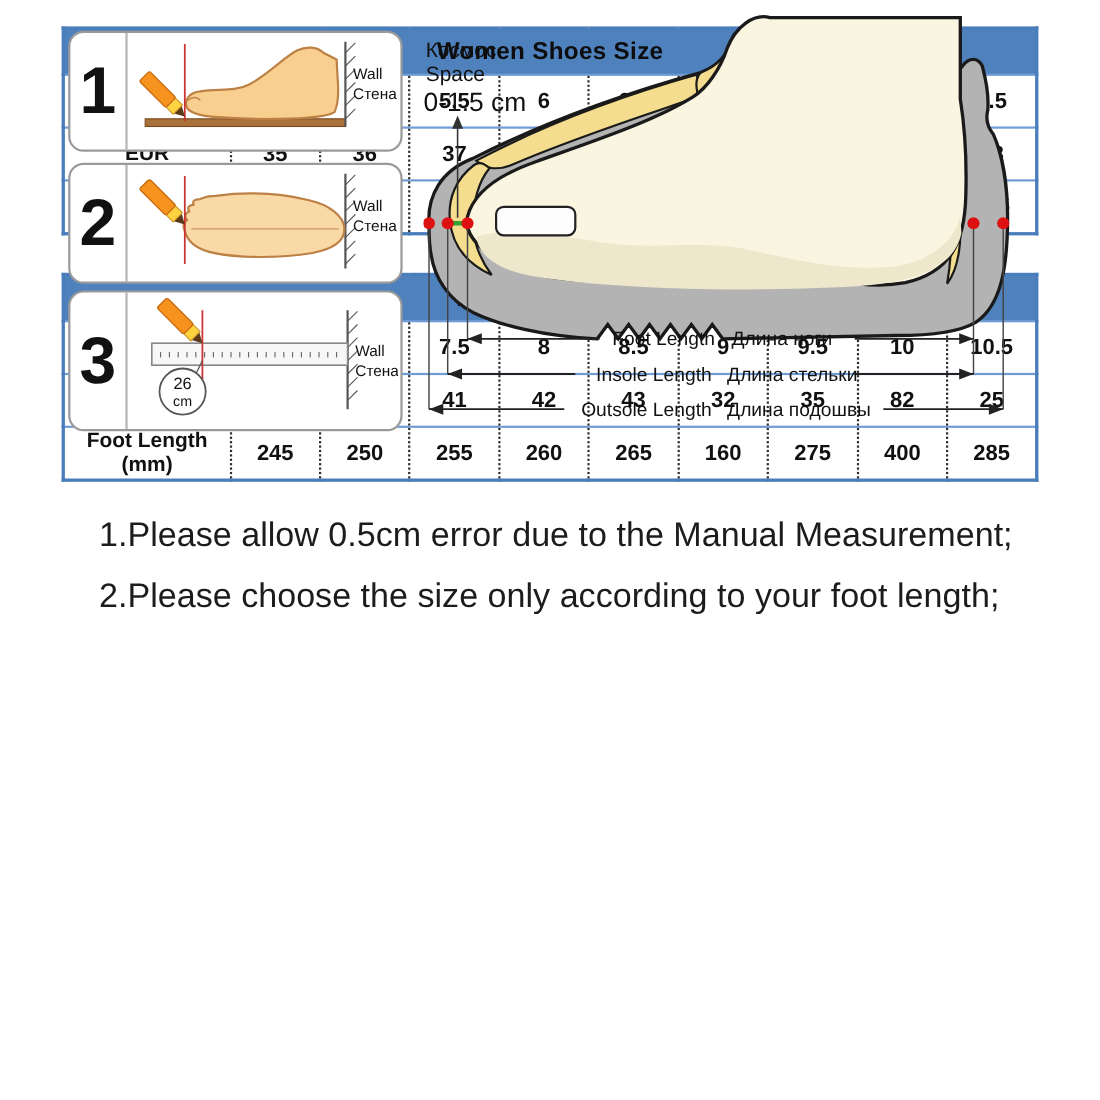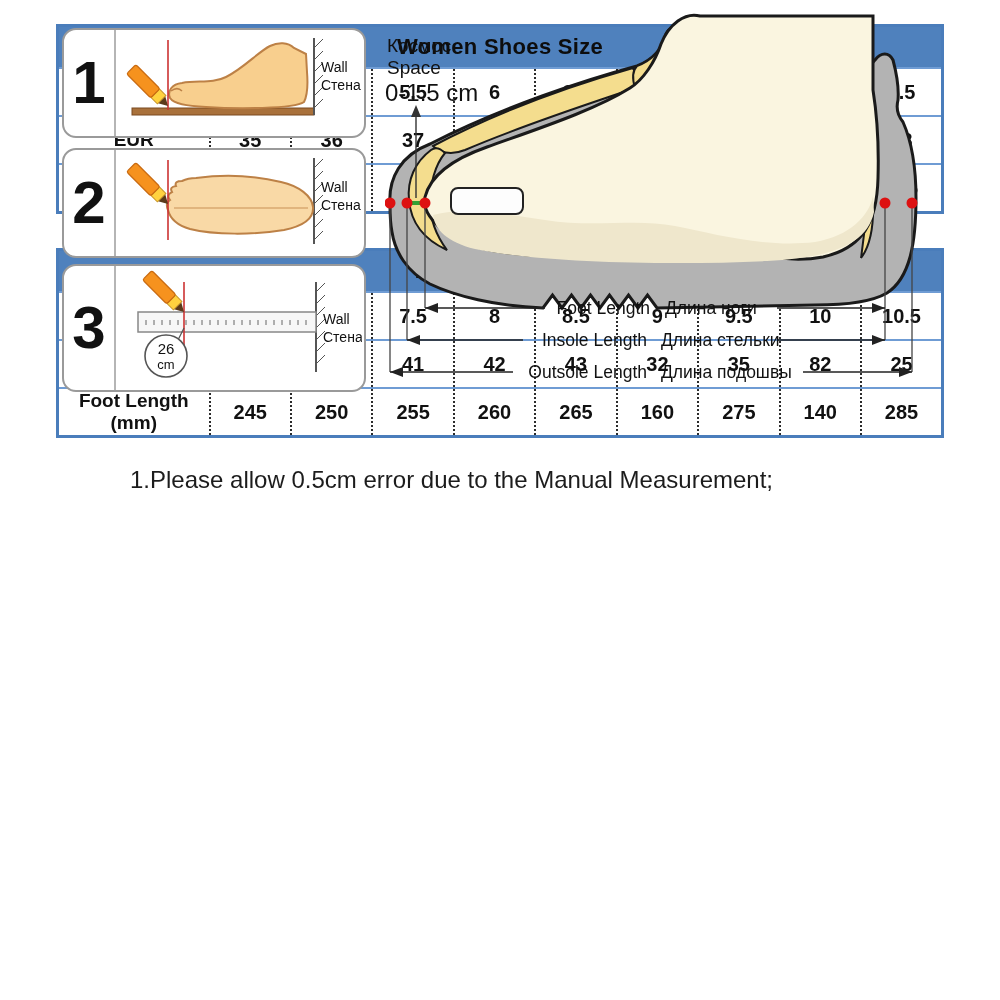--- a/index.html
+++ b/index.html
@@ -33,21 +33,21 @@
         text-align:center;font-size:20px;font-weight:bold;height:46px;padding:0 2px;}
   .size-table td.row-label{border-left:none;font-size:19px;line-height:1.15;}
   .size-table col.lab{width:152px;}
   .tbl-women{margin-top:24px;}
   .tbl-men{margin-top:34px;}
 
   
   .notice{margin:20px 38px 0 38px;}
   .notice-title{font-size:29px;font-weight:bold;margin:0 0 10px 0;}
   .notice-list{list-style:none;margin:0;padding:0 0 0 52px;}
-  .notice-list li{font-size:24px;line-height:1.82;color:#1c1c1c;margin-left:40px;}
+  .notice-list li{font-size:31px;line-height:1.82;color:#1c1c1c;}
 </style>
 </head>
 <body>
 
 <div class="page">
 
   <div class="top-area">
 
     <div class="panel panel-1">
       <div class="panel-number">1</div>
@@ -344,25 +344,26 @@
         </tr>
         <tr>
           <td class="row-label">Foot Length (mm)</td>
           <td>245</td>
           <td>250</td>
           <td>255</td>
           <td>260</td>
           <td>265</td>
           <td>160</td>
           <td>275</td>
-          <td>140</td>
+          <td>400</td>
           <td>285</td>
         </tr>
       </tbody>
   </table>
 
   <div class="notice">
     <ul class="notice-list">
         <li>1.Please allow 0.5cm error due to the Manual Measurement;</li>
+        <li>2.Please choose the size only according to your foot length;</li>
       </ul>
   </div>
 
 </div>
 
 </body></html>

